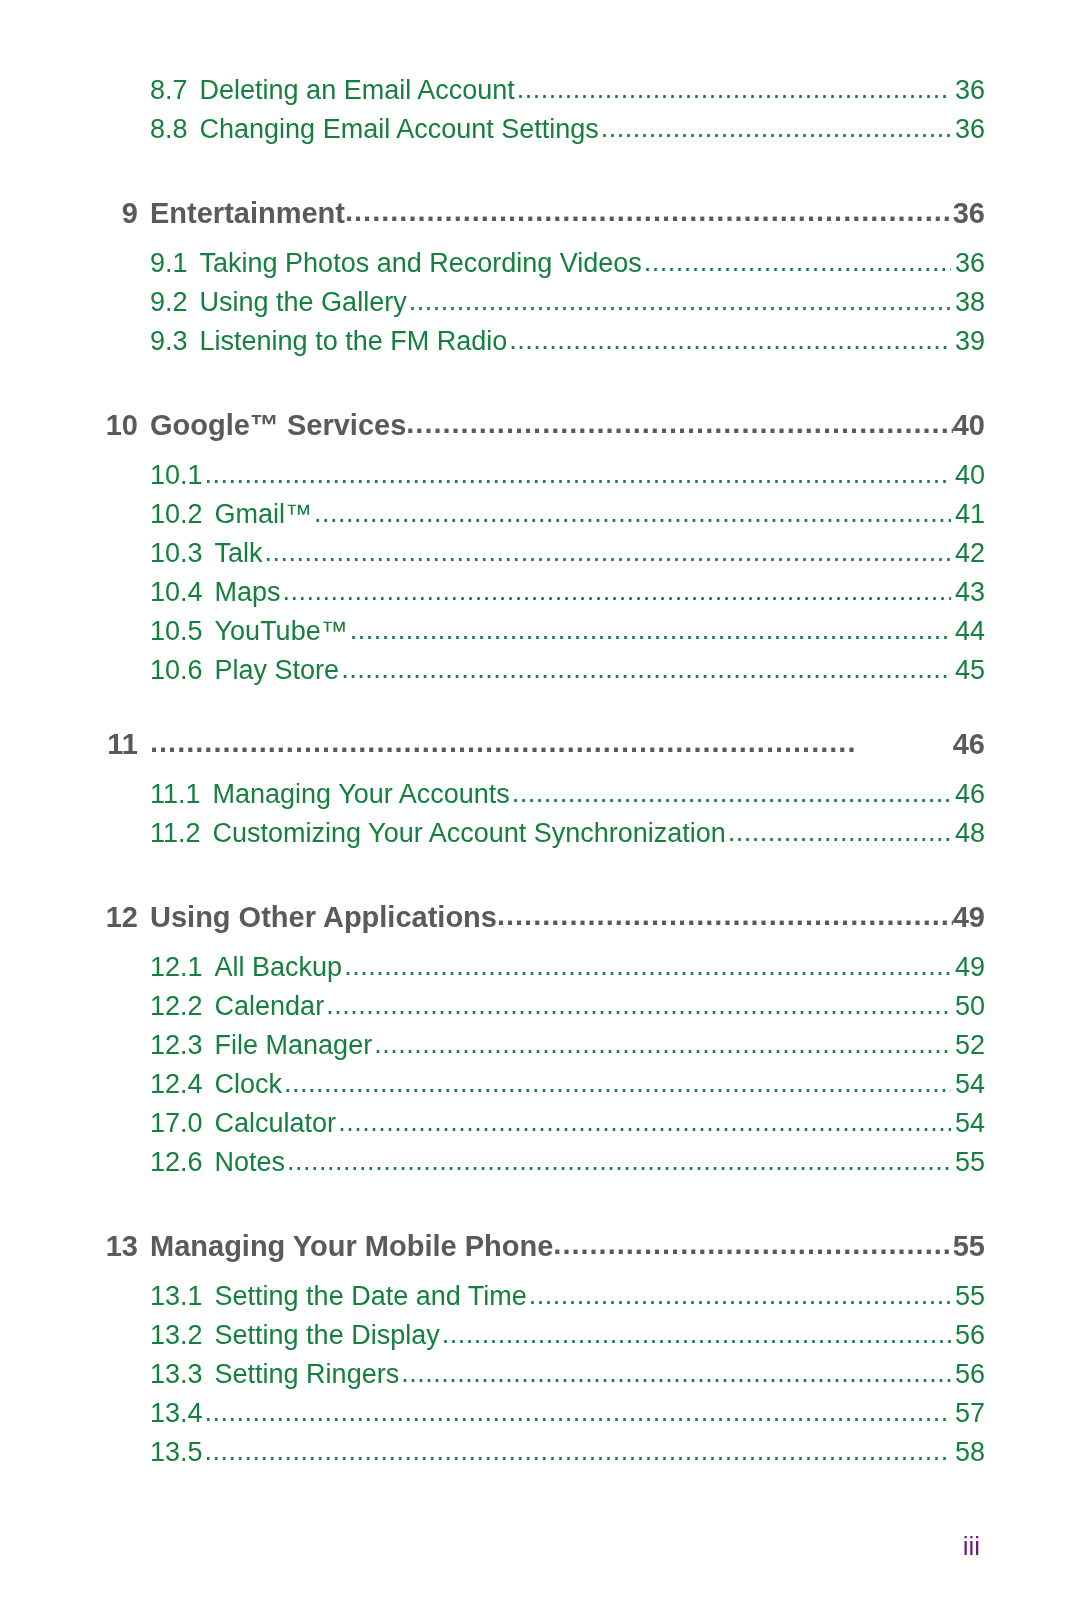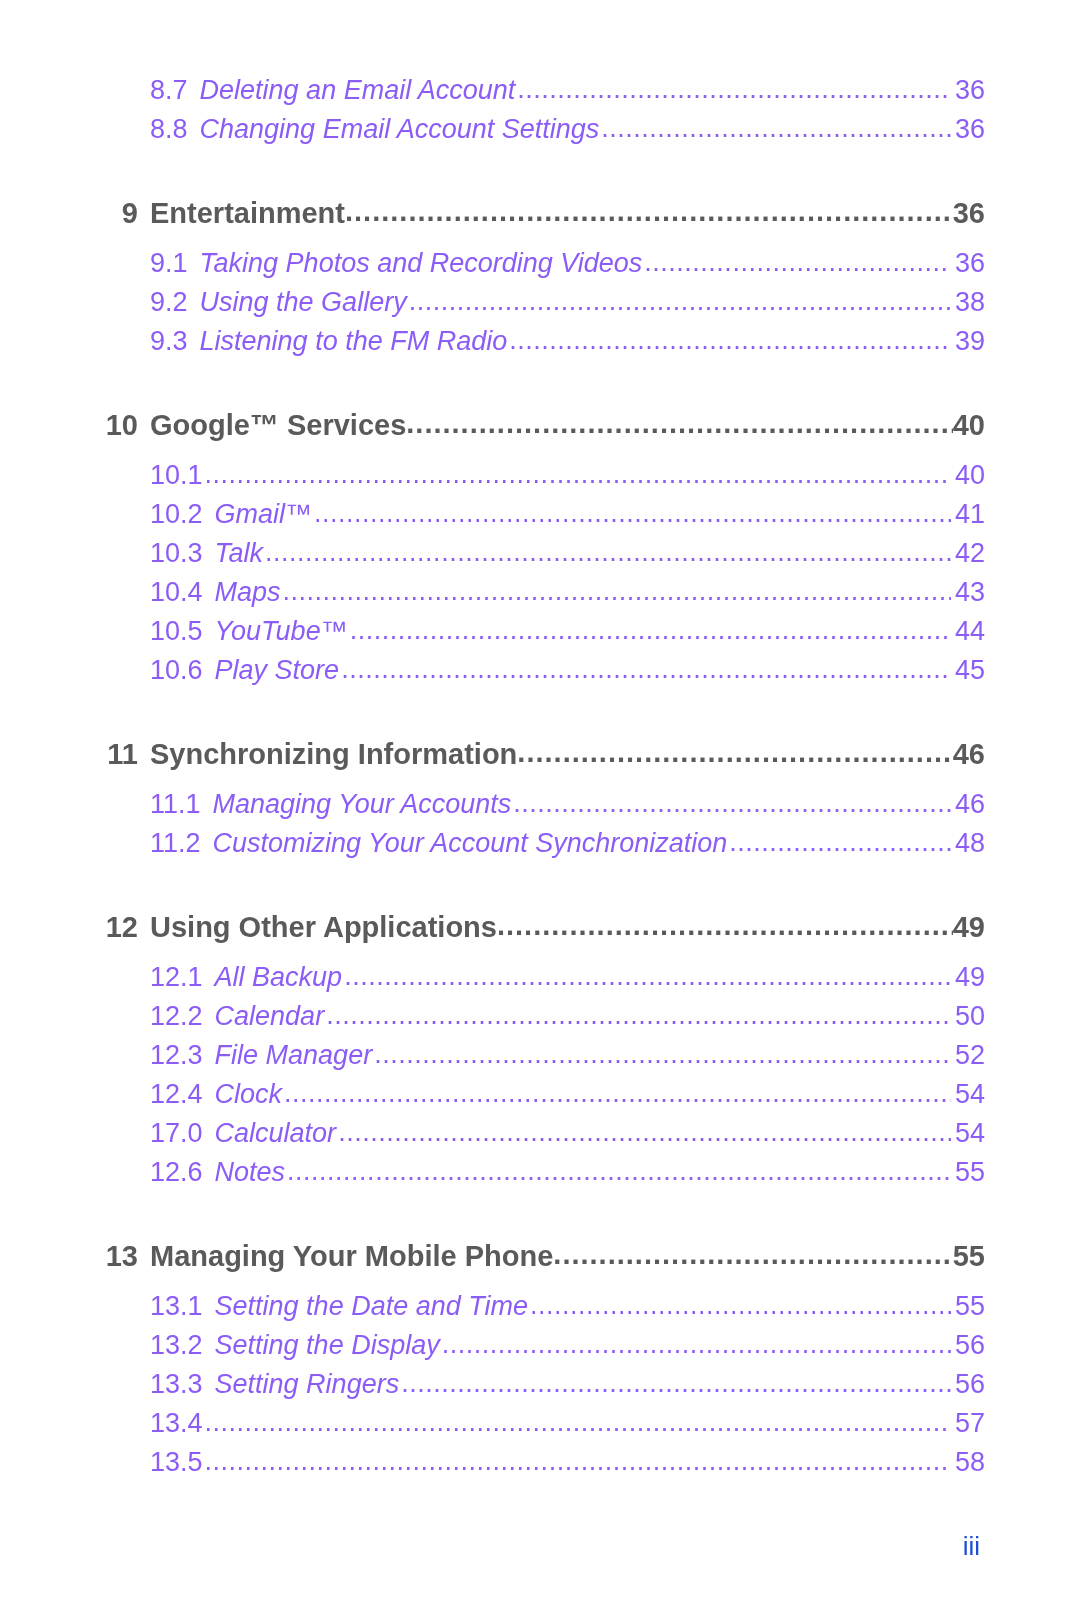--- a/index.html
+++ b/index.html
@@ -44,31 +44,30 @@
       font-size: 29px;
     }
     .toc-chapter-page {
       padding-left: 0px;
       white-space: nowrap;
     }
     .toc-sub {
       display: flex;
       align-items: baseline;
       font-size: 27px;
-      color: #8b5cf6;
+      color: #15803d;
       margin-bottom: 8px;
       padding-left: 55px;
     }
     .toc-sub-number {
       white-space: nowrap;
     }
     .toc-sub-title {
       white-space: nowrap;
       padding-left: 12px;
-      font-style: italic;
     }
     .toc-sub-leader {
       flex: 1;
       overflow: hidden;
       white-space: nowrap;
       letter-spacing: 0.5px;
       position: relative;
       top: -1px;
       padding-left: 2px;
     }
@@ -77,21 +76,21 @@
       white-space: nowrap;
     }
     .first-group .toc-sub {
       margin-bottom: 8px;
     }
     .page-number {
       position: absolute;
       bottom: 55px;
       right: 100px;
       font-size: 26px;
-      color: #1d4ed8;
+      color: #701a75;
     }
   </style>
 </head>
 <body>
 
 <div class="first-group">
   <div class="toc-sub">
     <span class="toc-sub-number">8.7</span>
     <span class="toc-sub-title">Deleting an Email Account</span>
     <span class="toc-sub-leader">..............................................................................................</span>
@@ -171,21 +170,20 @@
   <div class="toc-sub">
     <span class="toc-sub-number">10.6</span>
     <span class="toc-sub-title">Play Store</span>
     <span class="toc-sub-leader">..............................................................................................</span>
     <span class="toc-sub-page">45</span>
   </div>
 </div>
 
 <div class="toc-chapter">
   <span class="toc-chapter-number">11</span>
-  <span class="toc-chapter-title">Synchronizing Information</span>
   <span class="toc-chapter-leader">..............................................................................</span>
   <span class="toc-chapter-page">46</span>
 </div>
 <div>
   <div class="toc-sub">
     <span class="toc-sub-number">11.1</span>
     <span class="toc-sub-title">Managing Your Accounts</span>
     <span class="toc-sub-leader">..............................................................................................</span>
     <span class="toc-sub-page">46</span>
   </div>

